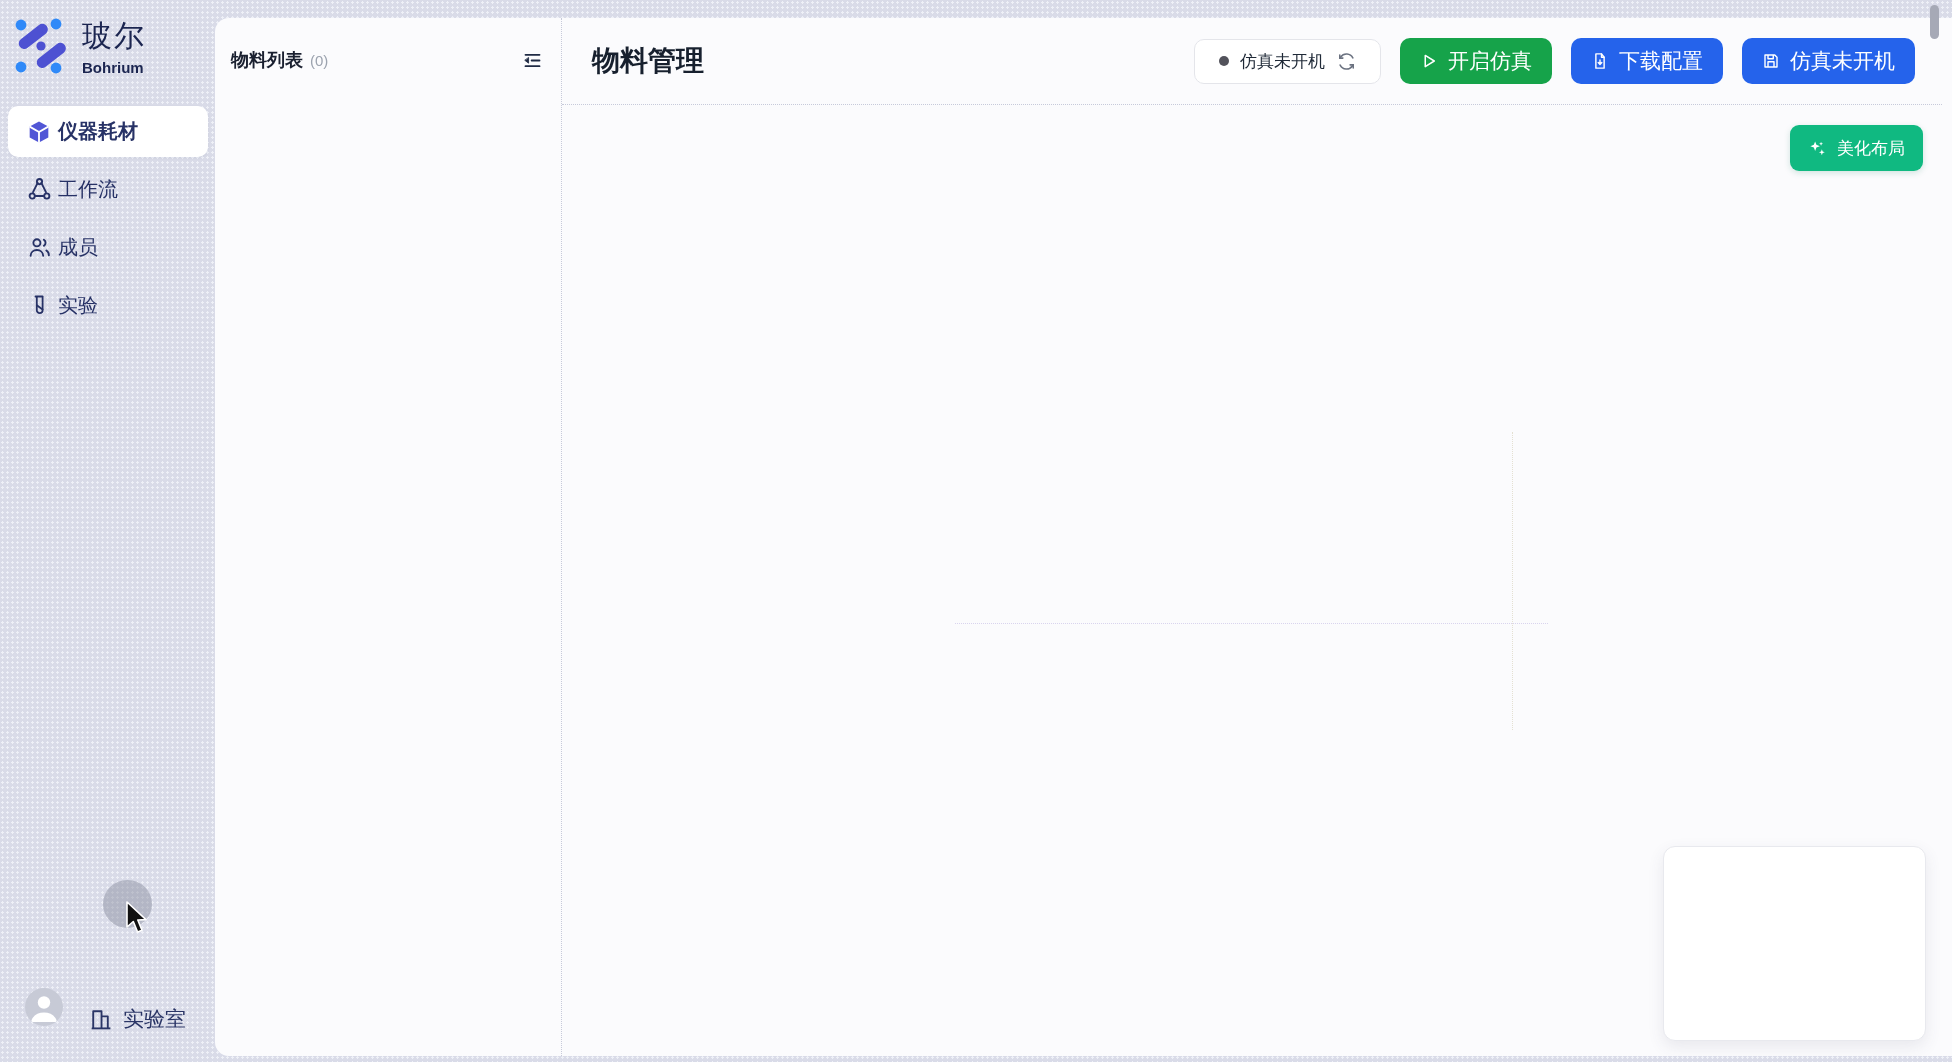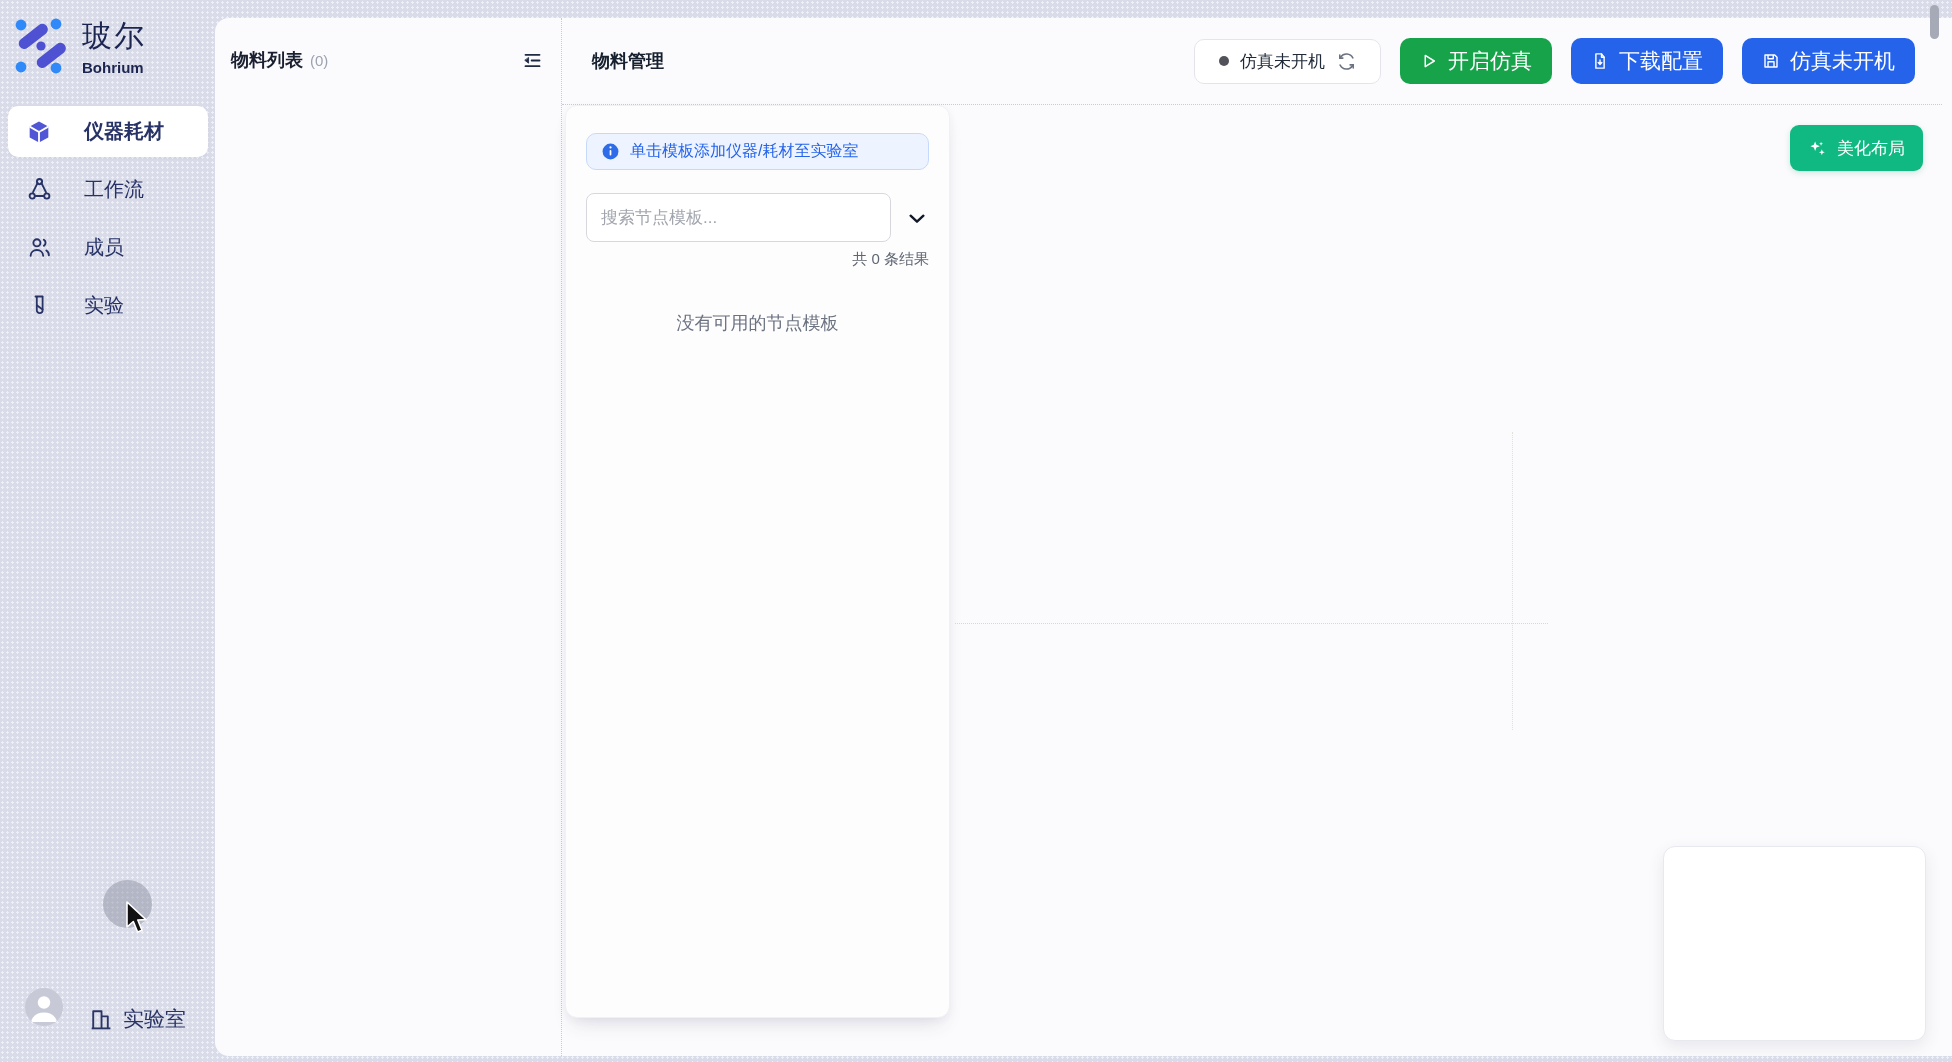--- a/index.html
+++ b/index.html
@@ -13,21 +13,21 @@
     color:#1f2937;
   }
 
   
   .sidebar { position:absolute; left:0; top:0; width:215px; height:1062px; }
   .brand { position:absolute; left:14px; top:16px; display:flex; align-items:center; gap:12px; }
   .brand-mark { width:56px; height:58px; }
   .brand-text .cn { font-size:30px; font-weight:400; color:#1b2550; letter-spacing:2px; }
   .brand-text .en { font-size:15px; font-weight:700; color:#1b2550; margin-top:2px; }
   .nav { position:absolute; left:8px; top:106px; width:200px; }
-  .nav-item { position:relative; height:51px; display:flex; align-items:center; gap:32px;
+  .nav-item { position:relative; height:51px; display:flex; align-items:center; gap:6px;
               padding-left:18px; margin-bottom:7px; border-radius:10px;
               color:#273266; font-size:20px; font-weight:500; cursor:pointer; }
   .nav-item.active { background:#ffffff; font-weight:700; box-shadow:0 1px 3px rgba(40,45,90,.08); }
   .nav-item .nicon { width:26px; height:26px; flex:0 0 26px; display:flex; align-items:center; justify-content:center; }
   .sidebar-footer { position:absolute; left:0; bottom:28px; width:215px; height:40px; }
   .avatar { position:absolute; left:25px; top:-6px; width:38px; height:38px; border-radius:50%;
             background:#c7cad6; overflow:hidden; }
   .lab-row { position:absolute; left:88px; top:11px; display:flex; align-items:center; gap:10px;
              color:#2a3566; font-size:21px; font-weight:500; cursor:pointer; }
 
@@ -41,21 +41,21 @@
   .list-head { display:flex; align-items:center; padding:30px 18px 0 16px; }
   .list-title { font-size:18px; font-weight:700; color:#1a2030; }
   .list-count { font-size:15px; color:#9ca3af; margin-left:7px; }
   .fold-btn { margin-left:auto; width:22px; height:22px; cursor:pointer; display:flex;
               align-items:center; justify-content:center; }
 
   
   .main-head { position:absolute; left:347px; top:0; width:1380px; height:87px;
                border-bottom:1px dotted #c7cada; display:flex; align-items:center;
                padding:0 27px 0 30px; }
-  .page-title { font-size:18px; font-weight:700; color:#17202e; }
+  .page-title { font-size:28px; font-weight:700; color:#17202e; }
   .head-actions { margin-left:auto; display:flex; align-items:center; gap:19px; }
   .status-pill { height:45px; display:flex; align-items:center; gap:11px; padding:0 24px;
                  background:#ffffff; border:1px solid #e4e5ea; border-radius:10px; }
   .status-dot { width:10px; height:10px; border-radius:50%; background:#52525b; }
   .status-text { font-size:17px; color:#1f2937; font-weight:500; }
   .refresh-btn { width:20px; height:20px; cursor:pointer; display:flex; align-items:center; justify-content:center; }
   .btn { height:46px; display:flex; align-items:center; gap:10px; padding:0 20px;
          border:none; border-radius:10px; color:#fff; font-size:21px; font-weight:500;
          font-family:inherit; cursor:pointer; }
   .btn-green { background:#16a34a; }
@@ -264,44 +264,20 @@
       </button>
 
     </div>
   </div>
 
   <div class="canvas">
 
     <div class="xline"></div>
     <div class="yline"></div>
 
-    <div class="palette">
-      <div class="hint-banner">
-        <span>
-          <svg width="19" height="19" viewBox="0 0 24 24">
-            <circle cx="12" cy="12" r="10" fill="#2e6ce9"></circle>
-            <rect x="10.9" y="10" width="2.2" height="7" rx="1.1" fill="#fff"></rect>
-            <circle cx="12" cy="6.9" r="1.4" fill="#fff"></circle>
-          </svg>
-        </span>
-        <span>单击模板添加仪器/耗材至实验室</span>
-      </div>
-
-      <div class="search-row">
-        <input class="search-input" type="text" placeholder="搜索节点模板..." style="">
-        <span class="chev-btn">
-          <svg width="22" height="22" viewBox="0 0 24 24" fill="none" stroke="#111827" stroke-width="2.6" stroke-linecap="round" stroke-linejoin="round">
-            <path d="M5 9.5 12 16l7-6.5"></path>
-          </svg>
-        </span>
-      </div>
-
-      <div class="result-count">共 0 条结果</div>
-      <div class="empty-text">没有可用的节点模板</div>
-    </div>
 
     <button class="beautify-btn">
       <span>
         <svg width="19" height="19" viewBox="0 0 24 24" fill="#fff">
           <path d="M9 3l1.6 4.4L15 9l-4.4 1.6L9 15l-1.6-4.4L3 9l4.4-1.6z"></path>
           <path d="M17.5 13l1 2.7 2.7 1-2.7 1-1 2.7-1-2.7-2.7-1 2.7-1z"></path>
           <path d="M16.5 3.5l.7 1.8 1.8.7-1.8.7-.7 1.8-.7-1.8-1.8-.7 1.8-.7z"></path>
         </svg>
       </span>
       <span>美化布局</span>

